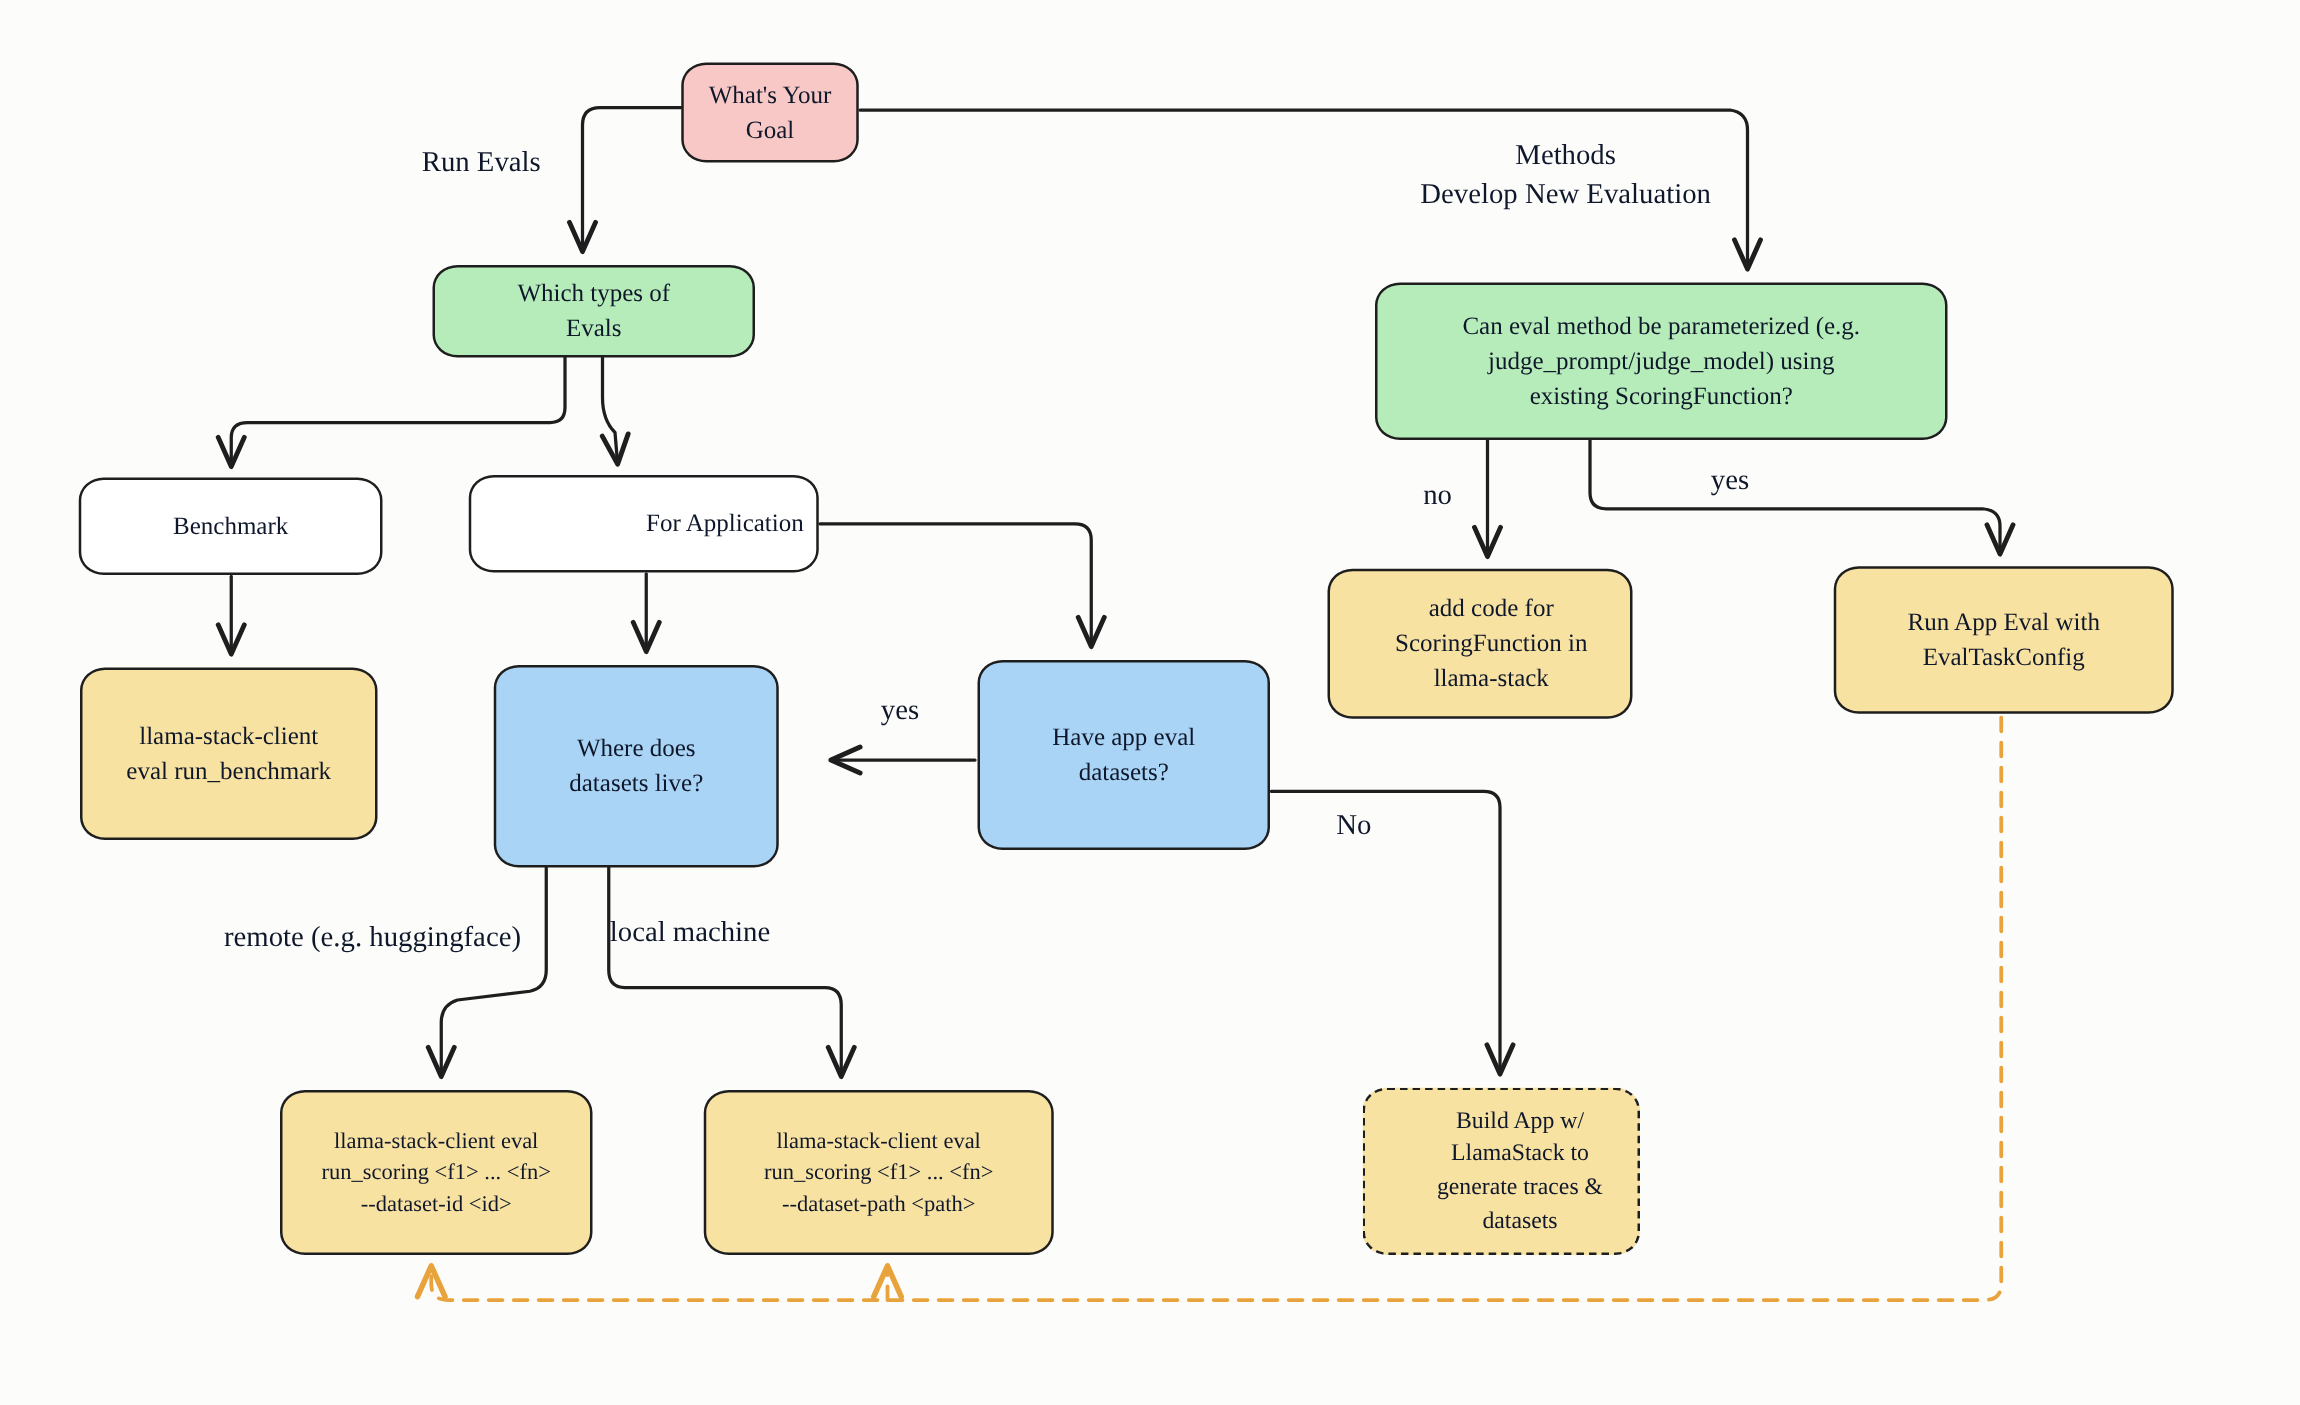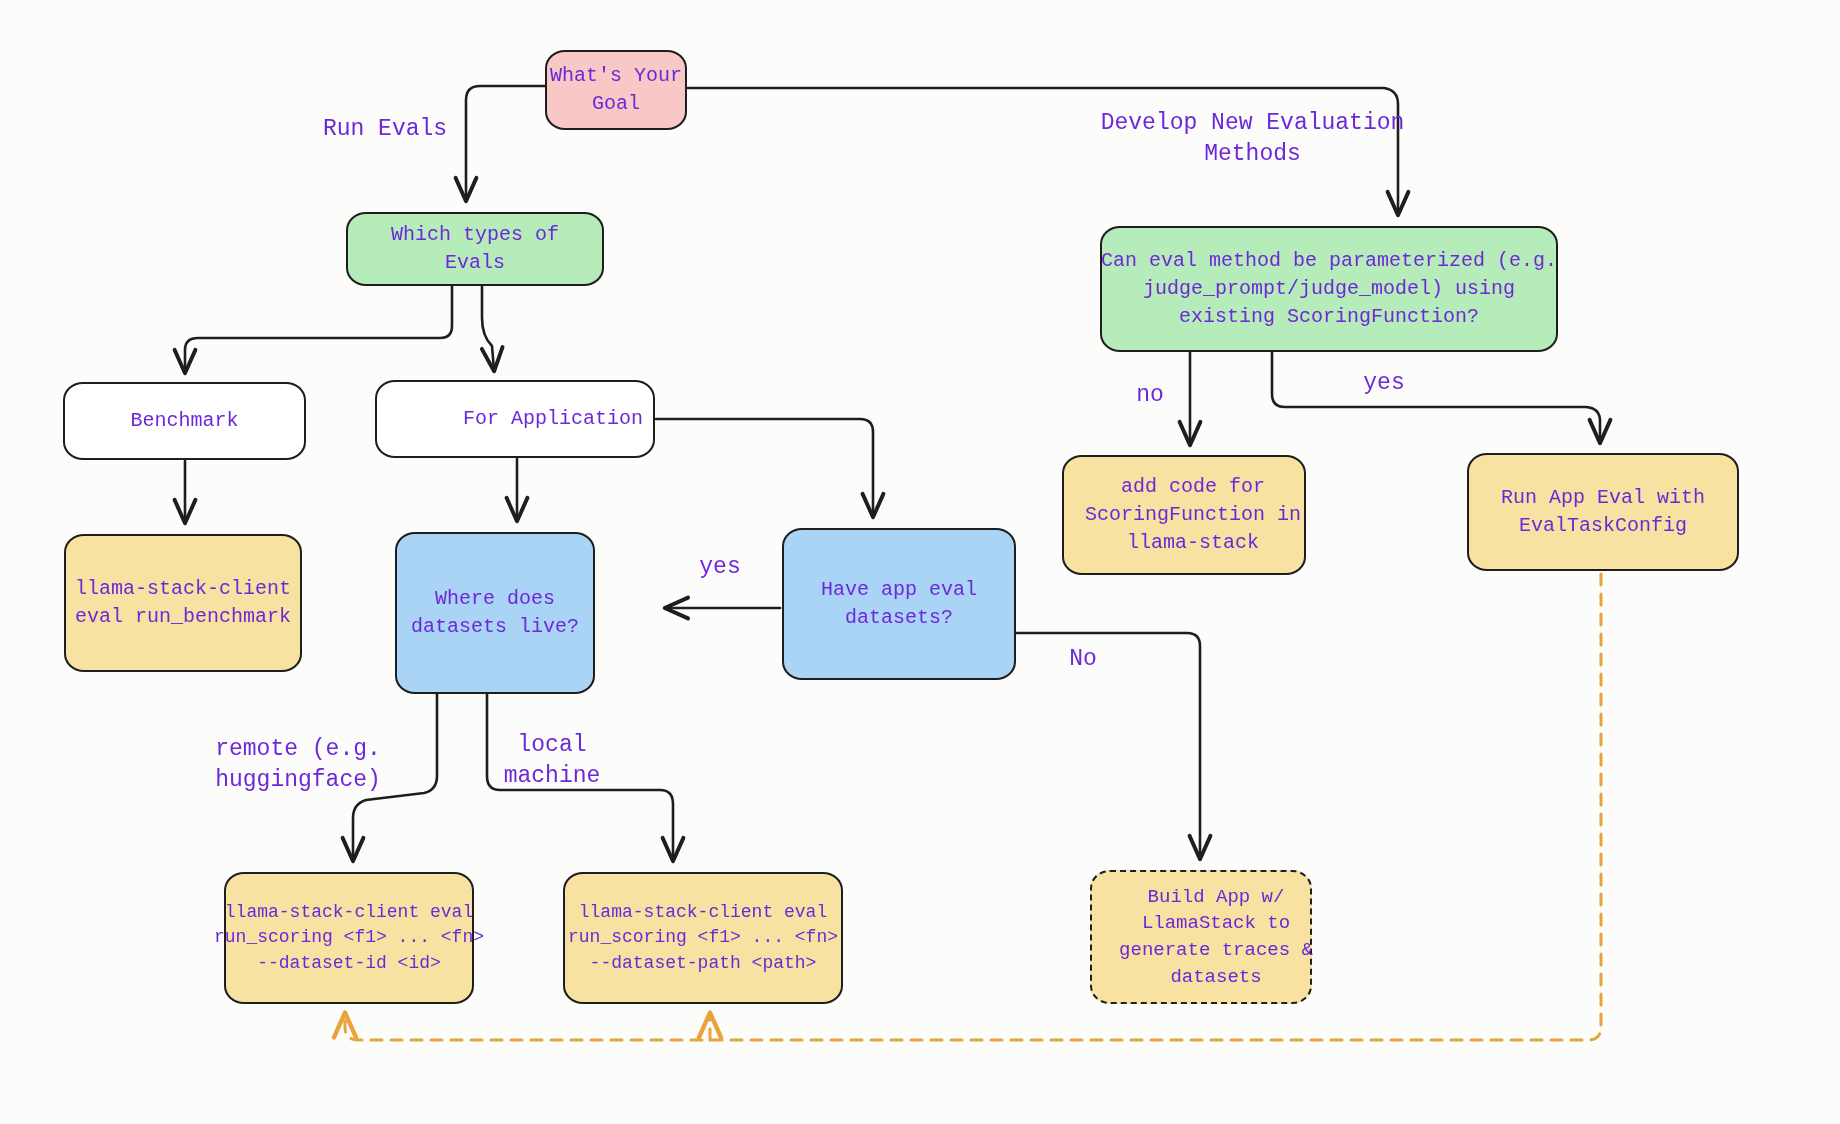--- a/index.html
+++ b/index.html
@@ -1,18 +1,18 @@
 <!DOCTYPE html>
 <html><head>
 <meta charset="utf-8">
 <style>
   html,body{margin:0;padding:0;background:#f1f0ec;}
   #canvas{
     position:relative;width:1840px;height:1124px;background:#fcfcfa;
-    font-family:Liberation Mono, monospace;color:#6d28d9;overflow:hidden;
+    font-family:Liberation Serif, serif;color:#0f172a;overflow:hidden;
   }
   #edges{position:absolute;left:0;top:0;width:1840px;height:1124px;}
   .node{
     position:absolute;border:2.6px solid #1e1e1e;border-radius:20px/18px;
     display:flex;flex-direction:column;align-items:center;justify-content:center;
     text-align:center;font-size:20px;line-height:1.4;box-sizing:border-box;
     padding:6px 10px;
   }
   .node span{display:block;white-space:nowrap;}
   .pink{background:#f7c8c6}
@@ -86,21 +86,21 @@
 
   <div class="node white" style="left:375px;top:380px;width:280px;height:78px;align-items:flex-end;">
     <span>For Application</span>
   </div>
 
   <div class="node yellow" style="left:64px;top:534px;width:238px;height:138px;">
     <span>llama-stack-client</span>
     <span>eval run_benchmark</span>
   </div>
 
-  <div class="node blue" style="left:395px;top:532px;width:200px;height:162px;">
+  <div class="node blue" style="left:395px;top:532px;width:228px;height:162px;">
     <span>Where does</span>
     <span>datasets live?</span>
   </div>
 
   <div class="node blue" style="left:782px;top:528px;width:234px;height:152px;">
     <span>Have app eval</span>
     <span>datasets?</span>
   </div>
 
   <div class="node yellow" style="left:1062px;top:455px;width:244px;height:120px;padding-left:28px;">
@@ -129,22 +129,22 @@
   <div class="node yellow dashed" style="left:1090px;top:870px;width:222px;height:134px;font-size:19px;">
     <span>Build App w/</span>
     <span>LlamaStack to</span>
     <span>generate traces &amp;</span>
     <span>datasets</span>
   </div>
 
   <div class="edge-label" style="left:300px;top:114px;width:170px;">Run Evals</div>
 
   <div class="edge-label" style="left:1095px;top:108px;width:315px;">
+    <span>Methods</span>
     <span>Develop New Evaluation</span>
-    <span>Methods</span>
   </div>
 
   <div class="edge-label" style="left:1128px;top:380px;width:44px;">no</div>
 
   <div class="edge-label" style="left:1352px;top:368px;width:64px;">yes</div>
 
   <div class="edge-label" style="left:688px;top:552px;width:64px;">yes</div>
 
   <div class="edge-label" style="left:1058px;top:644px;width:50px;">No</div>
 

